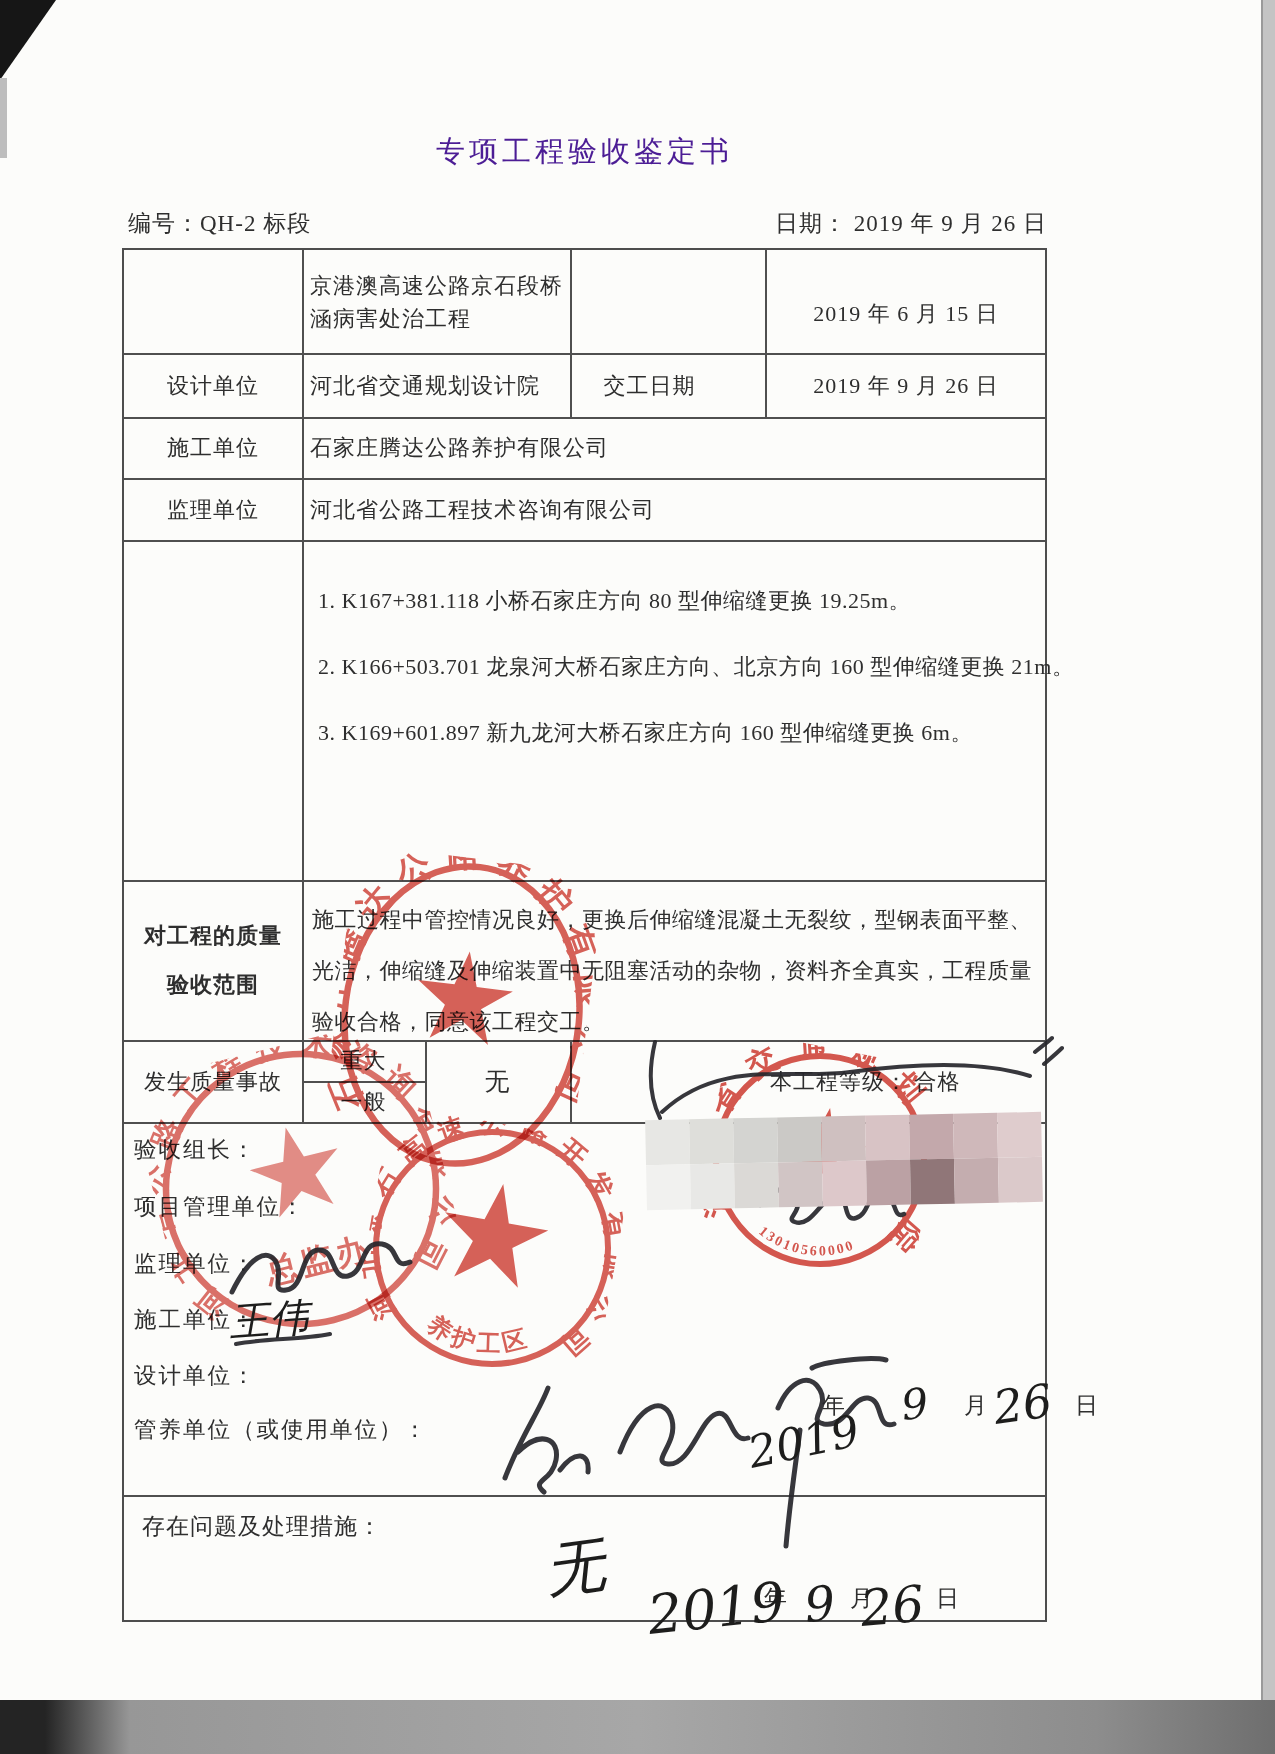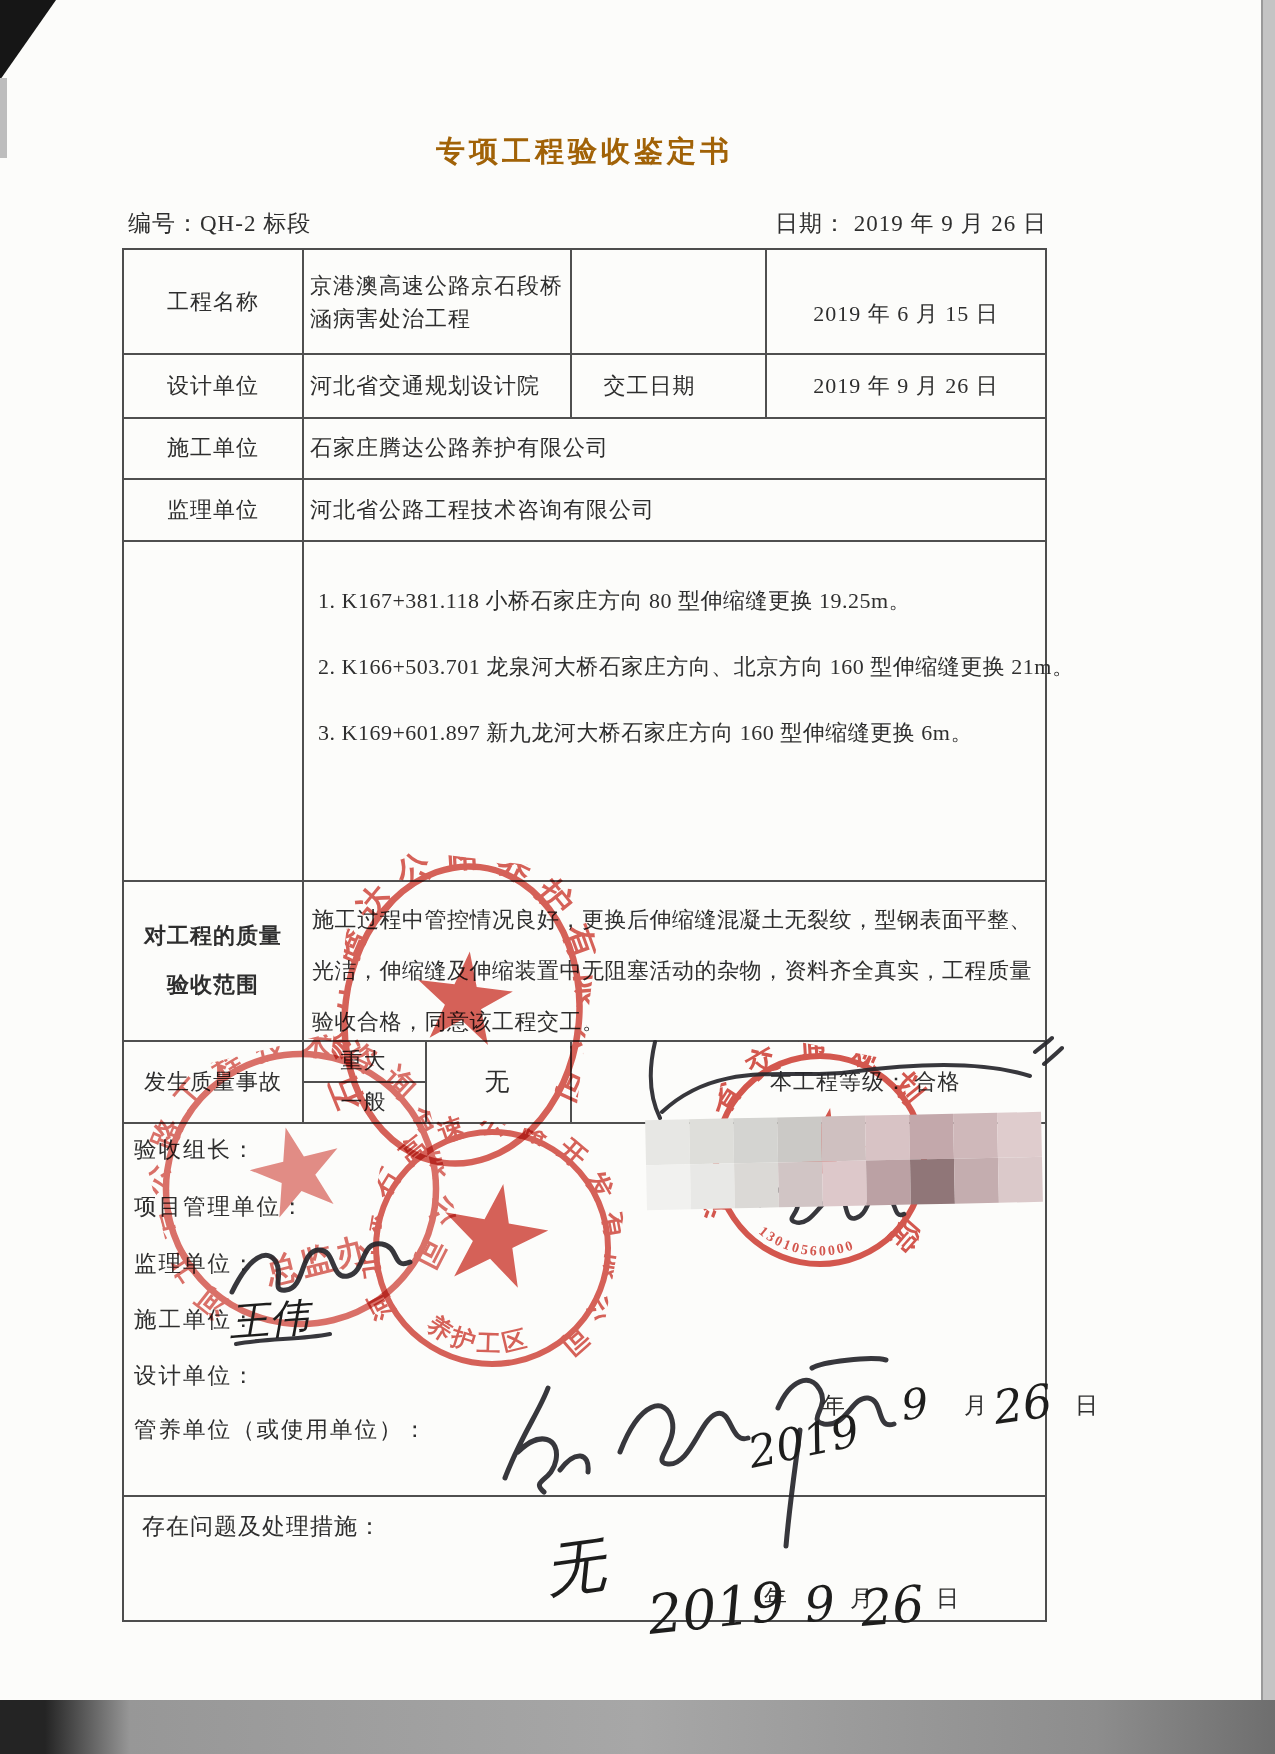--- a/index.html
+++ b/index.html
@@ -1,20 +1,20 @@
 <!DOCTYPE html>
 <html><head>
 <meta charset="utf-8">
 <style>
   html,body{margin:0;padding:0;background:#8e8e8e;}
   #paper{position:relative;width:1275px;height:1754px;background:#fcfcfa;overflow:hidden;
          font-family:"Liberation Serif","DejaVu Serif",serif;color:#2e2e2e;}
   
   .title{position:absolute;left:122px;top:132px;width:925px;text-align:center;
-         font-size:29px;font-weight:bold;letter-spacing:4px;color:#a16207;}
+         font-size:29px;font-weight:normal;letter-spacing:4px;color:#4c1d95;}
   .docno{position:absolute;left:128px;top:208px;font-size:23px;letter-spacing:1px;}
   .topdate{position:absolute;top:208px;right:228px;font-size:23px;letter-spacing:1px;}
   
   #tbl{position:absolute;left:122px;top:248px;width:925px;height:1374px;
        border:2px solid #4d4d4d;box-sizing:border-box;}
   .hl,.vl{position:absolute;background:#4f4f4f;}
   .hl{height:2px;}
   .vl{width:2px;}
   .cell{position:absolute;display:flex;align-items:center;font-size:22px;letter-spacing:1px;line-height:33px;}
   .center{justify-content:center;text-align:center;}
@@ -76,21 +76,20 @@
     <div class="hl" style="top:872px;left:0;width:100%"></div>
     <div class="hl" style="top:1245px;left:0;width:100%"></div>
     <div class="hl" style="top:831px;left:178px;width:123px"></div>
 
     <div class="vl" style="left:178px;top:0;height:872px"></div>
     <div class="vl" style="left:301px;top:790px;height:82px"></div>
     <div class="vl" style="left:446px;top:0;height:167px"></div>
     <div class="vl" style="left:446px;top:790px;height:82px"></div>
     <div class="vl" style="left:641px;top:0;height:167px"></div>
 
-    <div class="cell center" style="left:0;top:0;width:178px;height:103px">工程名称</div>
     <div class="cell" style="left:186px;top:0;width:256px;height:103px">京港澳高速公路京石段桥涵病害处治工程</div>
     <div class="cell center" style="left:641px;top:0;width:282px;height:126px">2019 年 6 月 15 日</div>
 
     <div class="cell center" style="left:0;top:103px;width:178px;height:64px">设计单位</div>
     <div class="cell" style="left:186px;top:103px;width:256px;height:64px">河北省交通规划设计院</div>
     <div class="cell center" style="left:446px;top:103px;width:159px;height:64px">交工日期</div>
     <div class="cell center" style="left:641px;top:103px;width:282px;height:64px">2019 年 9 月 26 日</div>
 
     <div class="cell center" style="left:0;top:167px;width:178px;height:61px">施工单位</div>
     <div class="cell" style="left:186px;top:167px;width:737px;height:61px">石家庄腾达公路养护有限公司</div>

